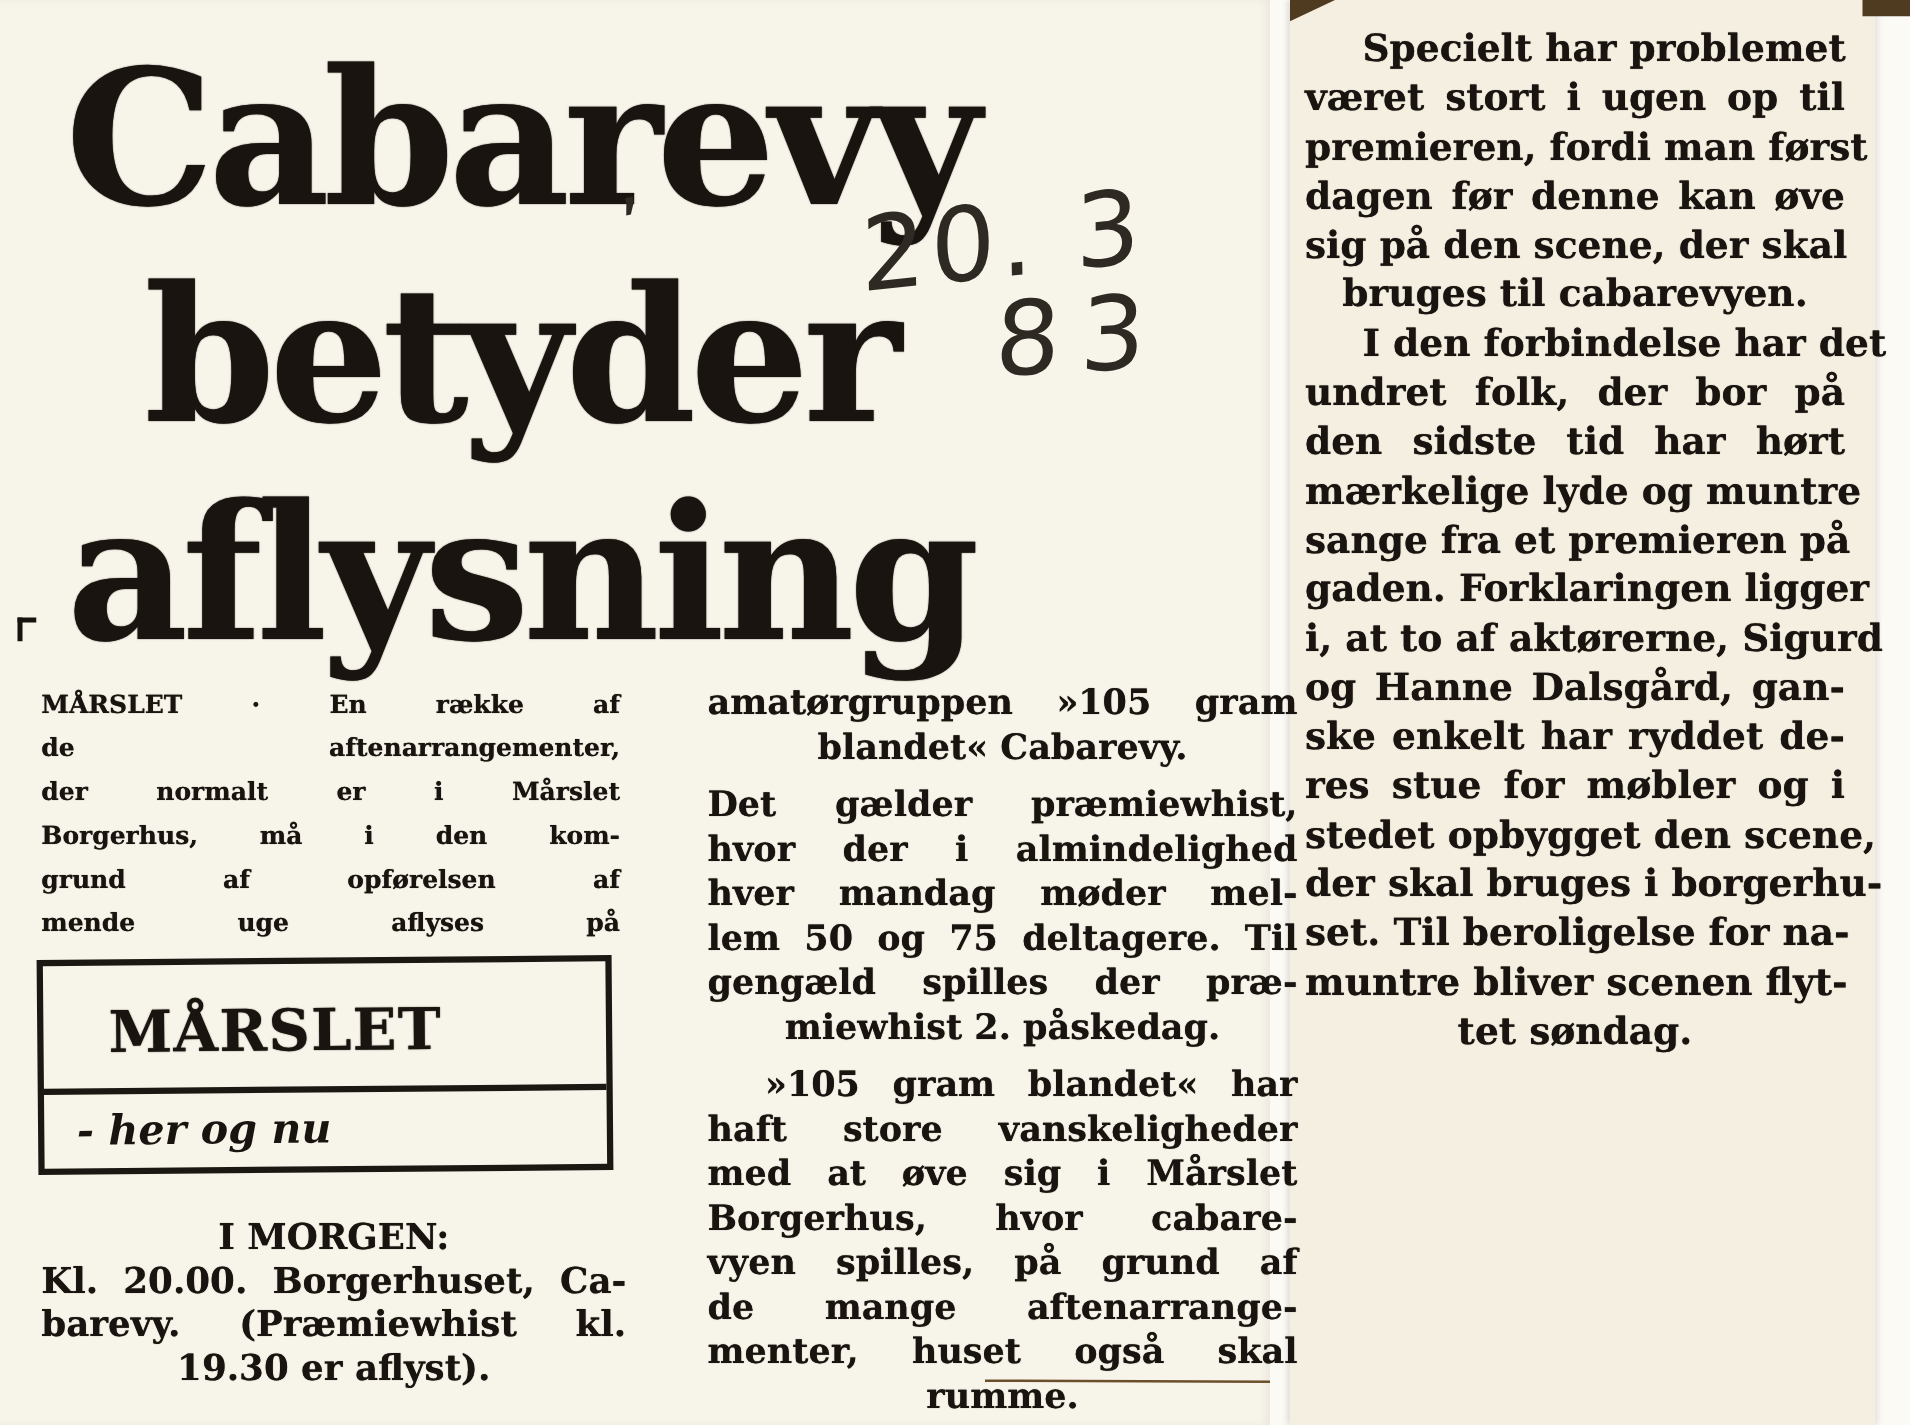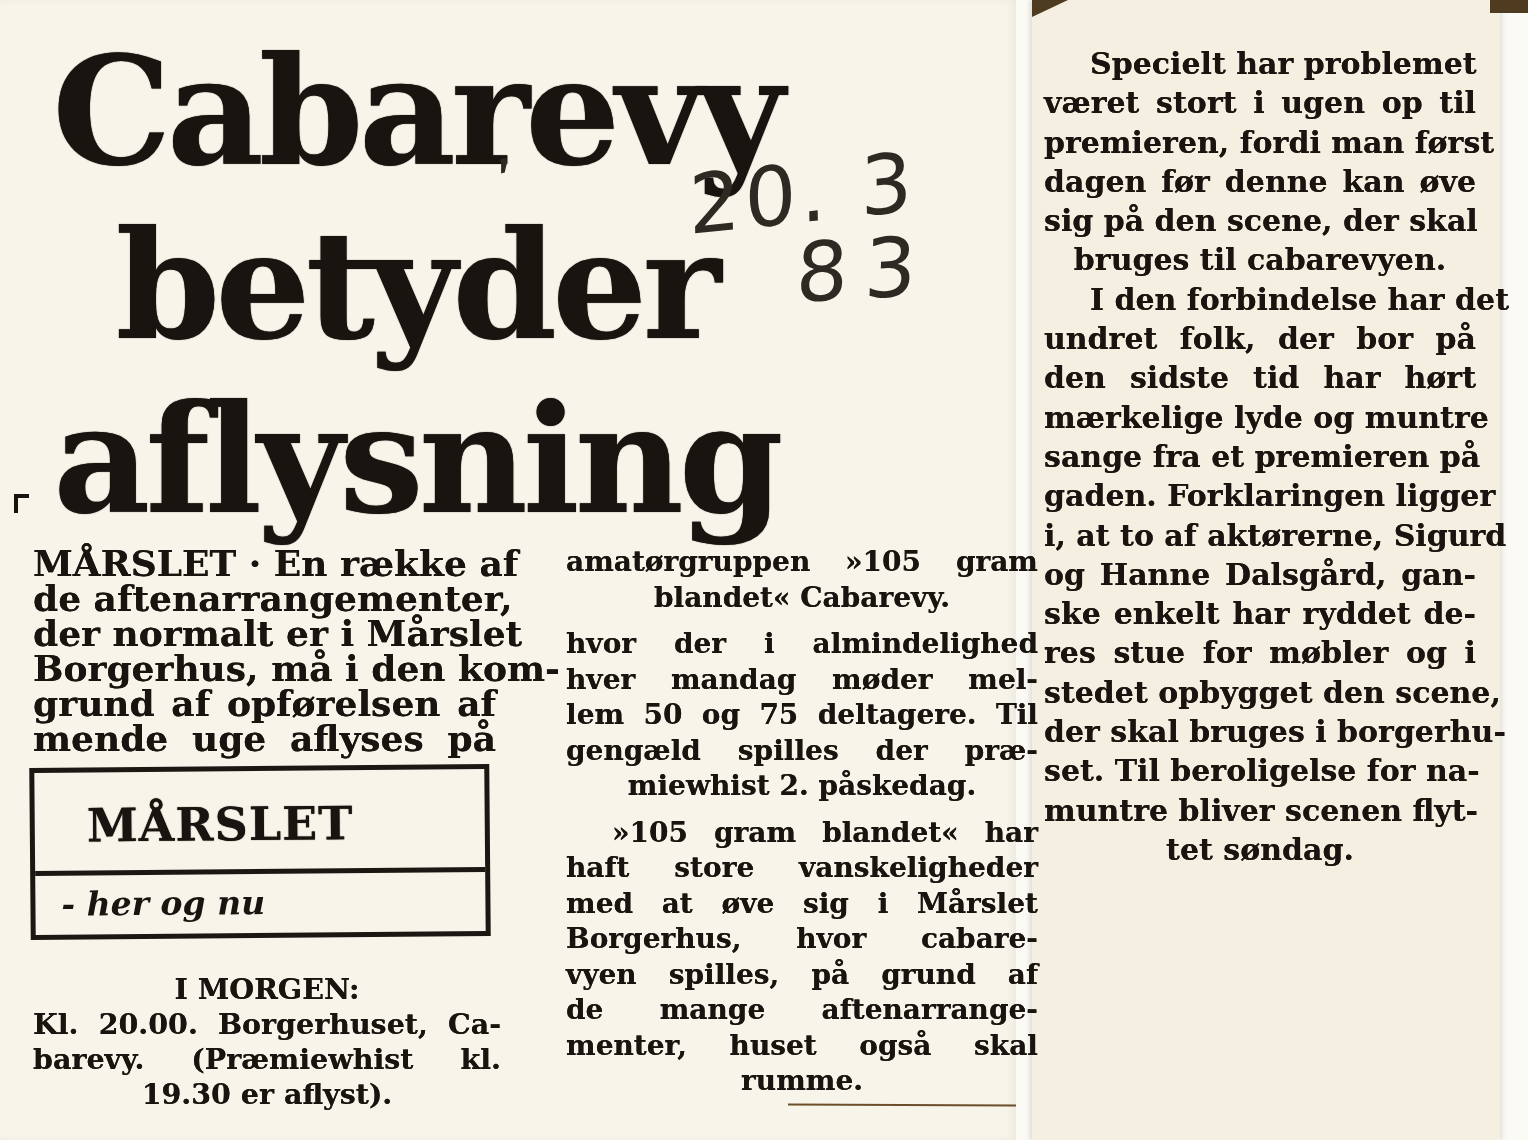--- a/index.html
+++ b/index.html
@@ -38,25 +38,25 @@
     font-family:"DejaVu Sans","Liberation Sans",sans-serif;
     font-weight:400;
   }
   .hw1{left:688px;top:146px;font-size:82px;transform:rotate(-6deg) skewX(-5deg);letter-spacing:4px;}
   .hw2{left:796px;top:222px;font-size:82px;transform:rotate(-3deg) skewX(-5deg);letter-spacing:16px;}
   .hwtick{left:498px;top:146px;font-size:60px;transform:rotate(-14deg);}
   .col{position:absolute;font-weight:bold;}
   .line{white-space:nowrap;text-shadow:0 0 .6px rgba(20,14,8,.85);text-align:center;}
   .line.j{text-align:justify;text-align-last:justify;}
   .line.ind{text-indent:46px;}
-  .leftcol{left:33px;top:546px;width:463px;font-size:36px;line-height:35px;}
+  .leftcol{left:33px;top:546px;width:463px;font-size:20px;line-height:35px;}
   .tomorrow{left:33px;top:972px;width:468px;font-size:28.5px;line-height:35px;}
   .midcol{left:566px;top:544px;width:472px;font-size:28px;line-height:35.5px;}
   .midcol .para + .para{margin-top:11px;}
-  .rightcol{left:1044px;top:20px;width:432px;font-size:30px;line-height:39.3px;margin-top:24px;}
+  .rightcol{left:1044px;top:20px;width:432px;font-size:30px;line-height:39.3px;}
   .infobox{
     position:absolute;left:30px;top:766px;width:450px;
     border:5px solid #1b1712;transform:rotate(-0.5deg);
     background:transparent;
   }
   .boxtitle{
     padding:26px 10px 18px 52px;font-size:46px;font-weight:bold;letter-spacing:1px;
     text-shadow:0 0 1px rgba(20,14,8,.9);
   }
   .boxdivider{border-top:5px solid #1b1712;height:0;}
@@ -119,20 +119,21 @@
       <div class="line j">barevy. (Præmiewhist kl.</div>
       <div class="line">19.30 er aflyst).</div>
     </div>
 
   <div class="col midcol">
     <div class="para">
         <div class="line j">amatørgruppen »105 gram</div>
         <div class="line">blandet« Cabarevy.</div>
       </div>
     <div class="para">
+        <div class="line j">Det gælder præmiewhist,</div>
         <div class="line j">hvor der i almindelighed</div>
         <div class="line j">hver mandag møder mel-</div>
         <div class="line j">lem 50 og 75 deltagere. Til</div>
         <div class="line j">gengæld spilles der præ-</div>
         <div class="line">miewhist 2. påskedag.</div>
       </div>
     <div class="para">
         <div class="line j ind">»105 gram blandet« har</div>
         <div class="line j">haft store vanskeligheder</div>
         <div class="line j">med at øve sig i Mårslet</div>

